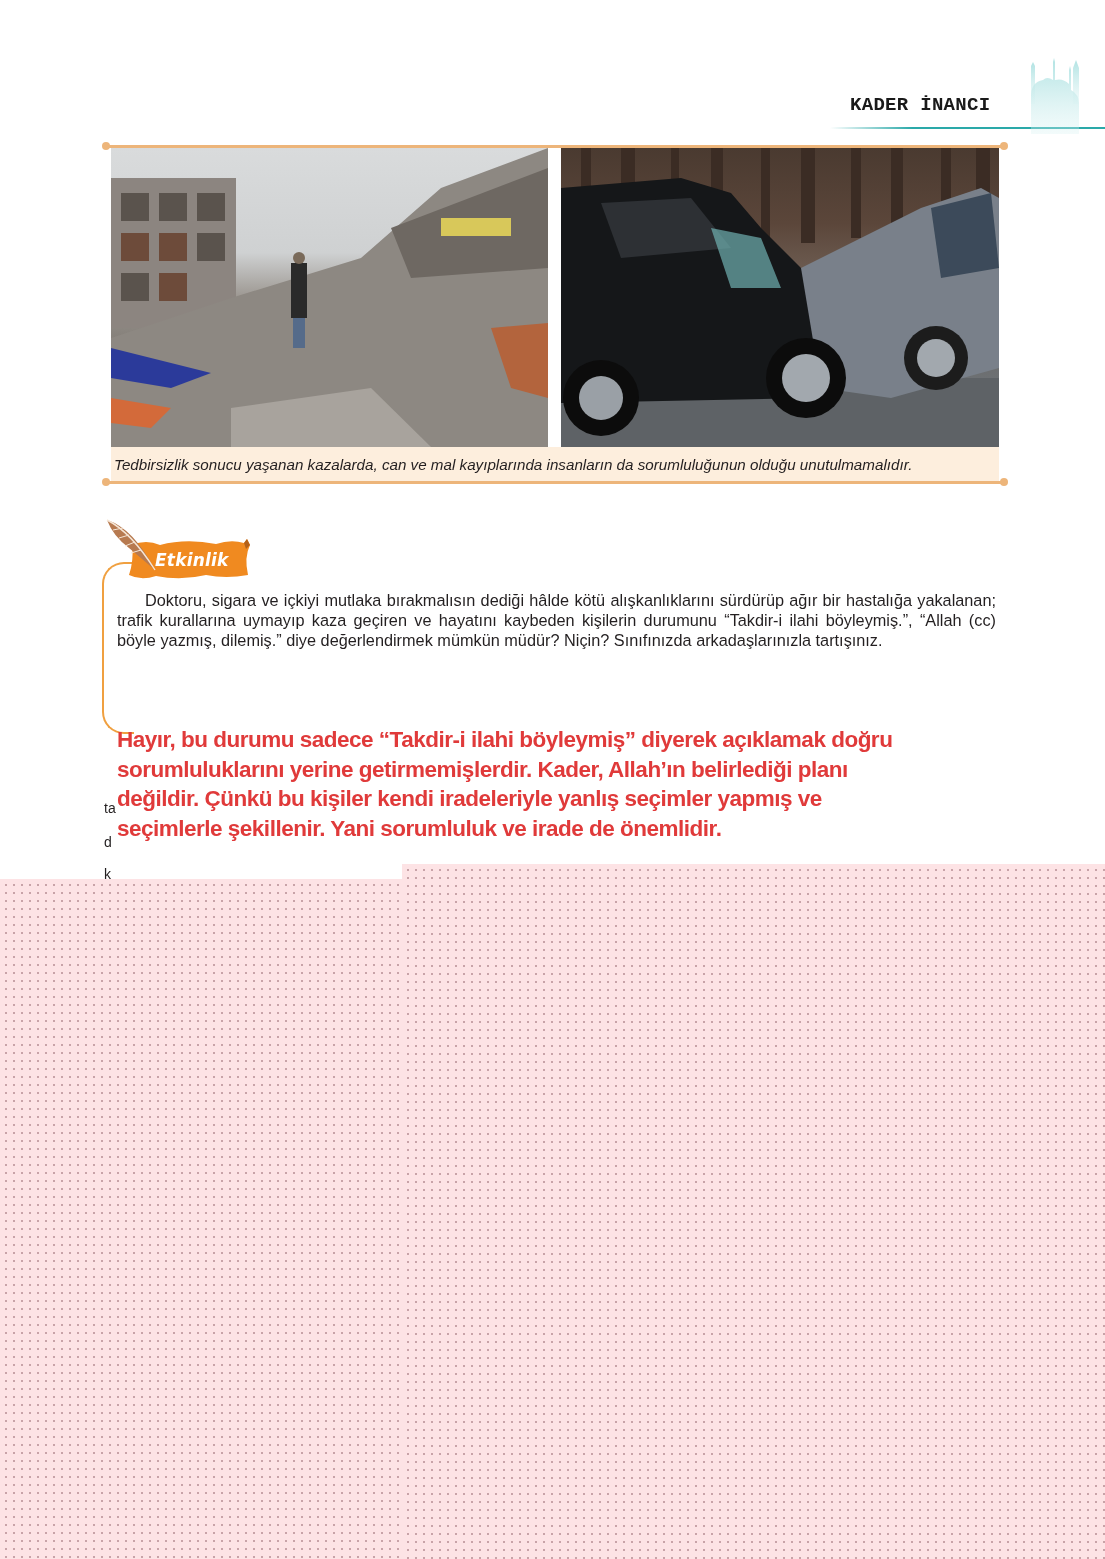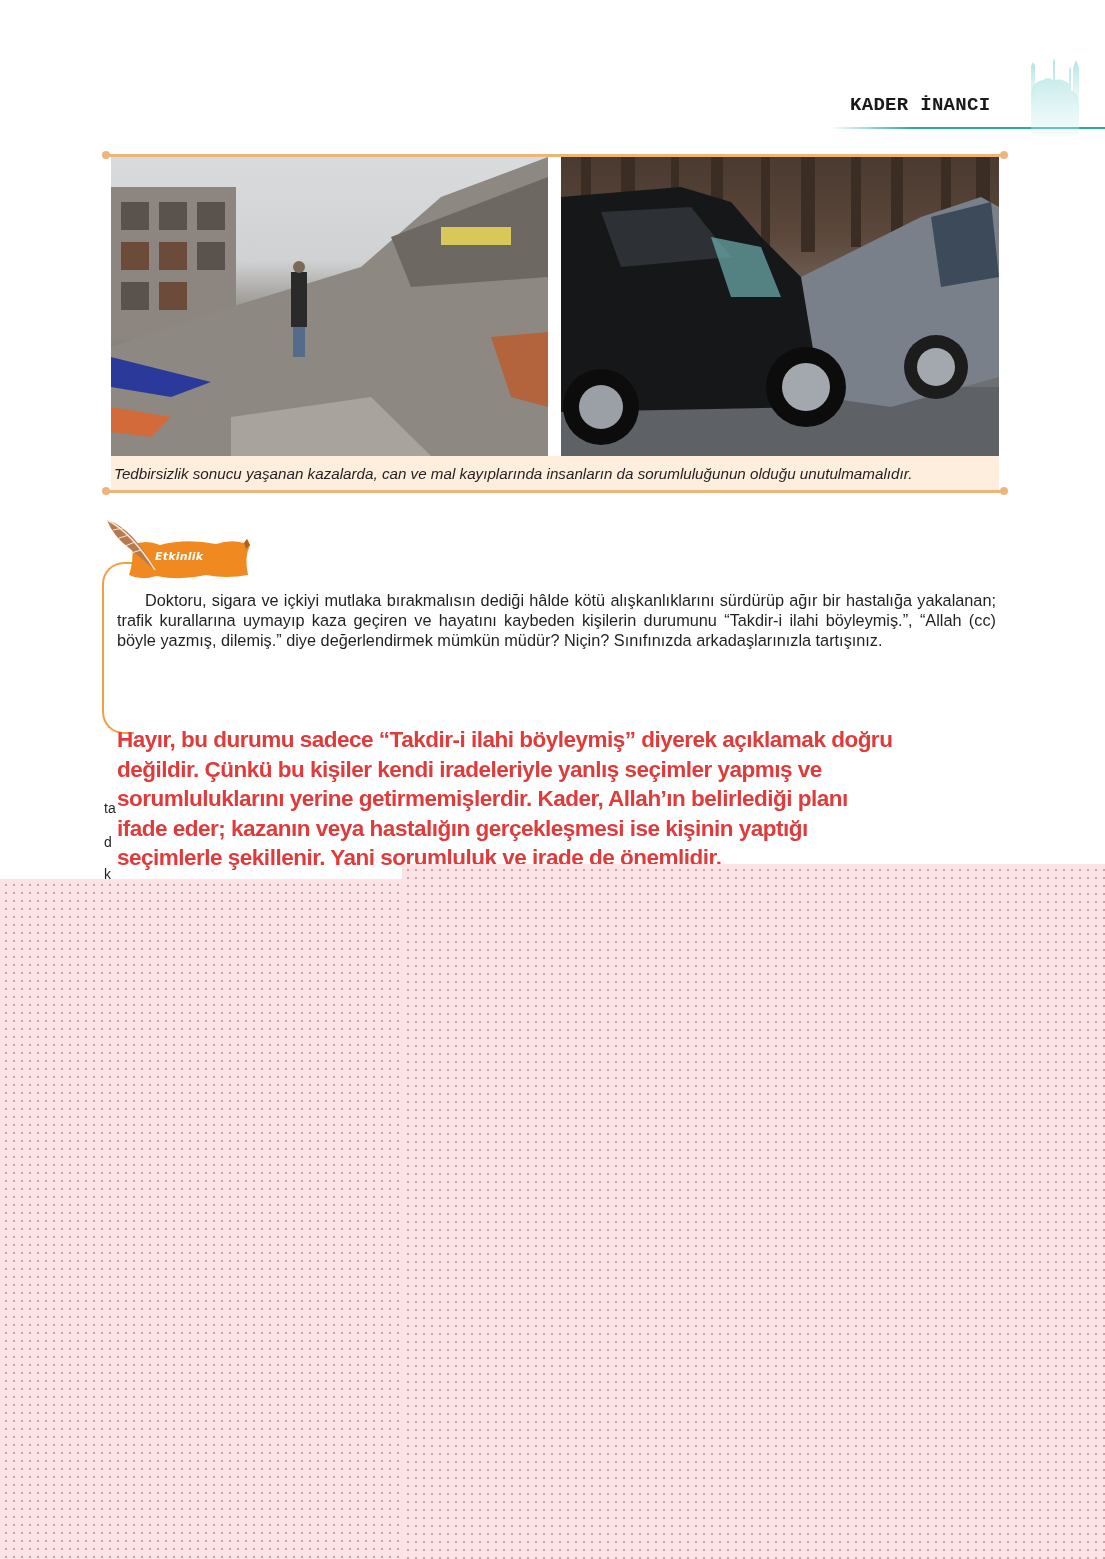--- a/index.html
+++ b/index.html
@@ -20,21 +20,21 @@
     .header-line {
       position: absolute; left: 830px; top: 127px; width: 275px; height: 2px;
       background: linear-gradient(to right, rgba(42,170,170,0) 0%, #2aa9a9 30%, #2aa9a9 100%);
     }
     .mosque {
       position: absolute; left: 1023px; top: 58px; width: 64px; height: 76px;
     }
 
     
     .photo-frame {
-      position: absolute; left: 104px; top: 145px; width: 900px; height: 340px; margin-top: 9px;
+      position: absolute; left: 104px; top: 145px; width: 900px; height: 340px;
     }
     .frame-top, .frame-bottom {
       position: absolute; left: 0; width: 900px; height: 3px; background: #edb57a;
     }
     .frame-top { top: 0; }
     .frame-bottom { top: 336px; }
     .frame-dot {
       position: absolute; width: 8px; height: 8px; border-radius: 50%; background: #edb57a;
     }
     .photo {
@@ -63,21 +63,21 @@
       border-radius: 22px 0 0 22px;
       border-right: none;
       clip-path: inset(0 0 0 0);
     }
     .activity-banner {
       position: absolute; left: 126px; top: 535px; width: 125px; height: 46px;
     }
     .activity-label {
       position: absolute; left: 155px; top: 550px;
       font-family: "DejaVu Sans", sans-serif; font-style: italic; font-weight: bold;
-      font-size: 11px; color: #ffffff; letter-spacing: 0.2px;
+      font-size: 17px; color: #ffffff; letter-spacing: 0.2px;
     }
     .quill {
       position: absolute; left: 103px; top: 518px; width: 60px; height: 60px;
     }
     .activity-text {
       position: absolute; left: 117px; top: 590px; width: 879px;
       font-size: 16.3px; line-height: 20px; text-align: justify; color: #231f20;
     }
     .activity-text p { margin: 0; text-indent: 28px; }
 
@@ -201,20 +201,19 @@
 <div class="activity-text">
   <p>Doktoru, sigara ve içkiyi mutlaka bırakmalısın dediği hâlde kötü alışkanlıklarını sürdürüp ağır bir hastalığa yakalanan; trafik kurallarına uymayıp kaza geçiren ve hayatını kaybeden kişilerin durumunu “Takdir-i ilahi böyleymiş.”, “Allah (cc) böyle yazmış, dilemiş.” diye değerlendirmek mümkün müdür? Niçin? Sınıfınızda arkadaşlarınızla tartışınız.</p>
 </div>
 
 <div class="cut-frag" style="left:104px; top:800px;">ta</div>
 <div class="cut-frag" style="left:104px; top:834px;">d</div>
 <div class="cut-frag" style="left:104px; top:866px;">k</div>
 
 <div class="answer">
   <div>Hayır, bu durumu sadece “Takdir-i ilahi böyleymiş” diyerek açıklamak doğru</div>
+  <div>sorumluluklarını yerine getirmemişlerdir. Kader, Allah’ın belirlediği planı</div>
   <div>değildir. Çünkü bu kişiler kendi iradeleriyle yanlış seçimler yapmış ve</div>
-  <div>sorumluluklarını yerine getirmemişlerdir. Kader, Allah’ın belirlediği planı</div>
-  <div>ifade eder; kazanın veya hastalığın gerçekleşmesi ise kişinin yaptığı</div>
   <div>seçimlerle şekillenir. Yani sorumluluk ve irade de önemlidir.</div>
 </div>
 
 <div class="pink-overlay pink-a"></div>
 <div class="pink-overlay pink-b"></div>
 
 </body></html>

